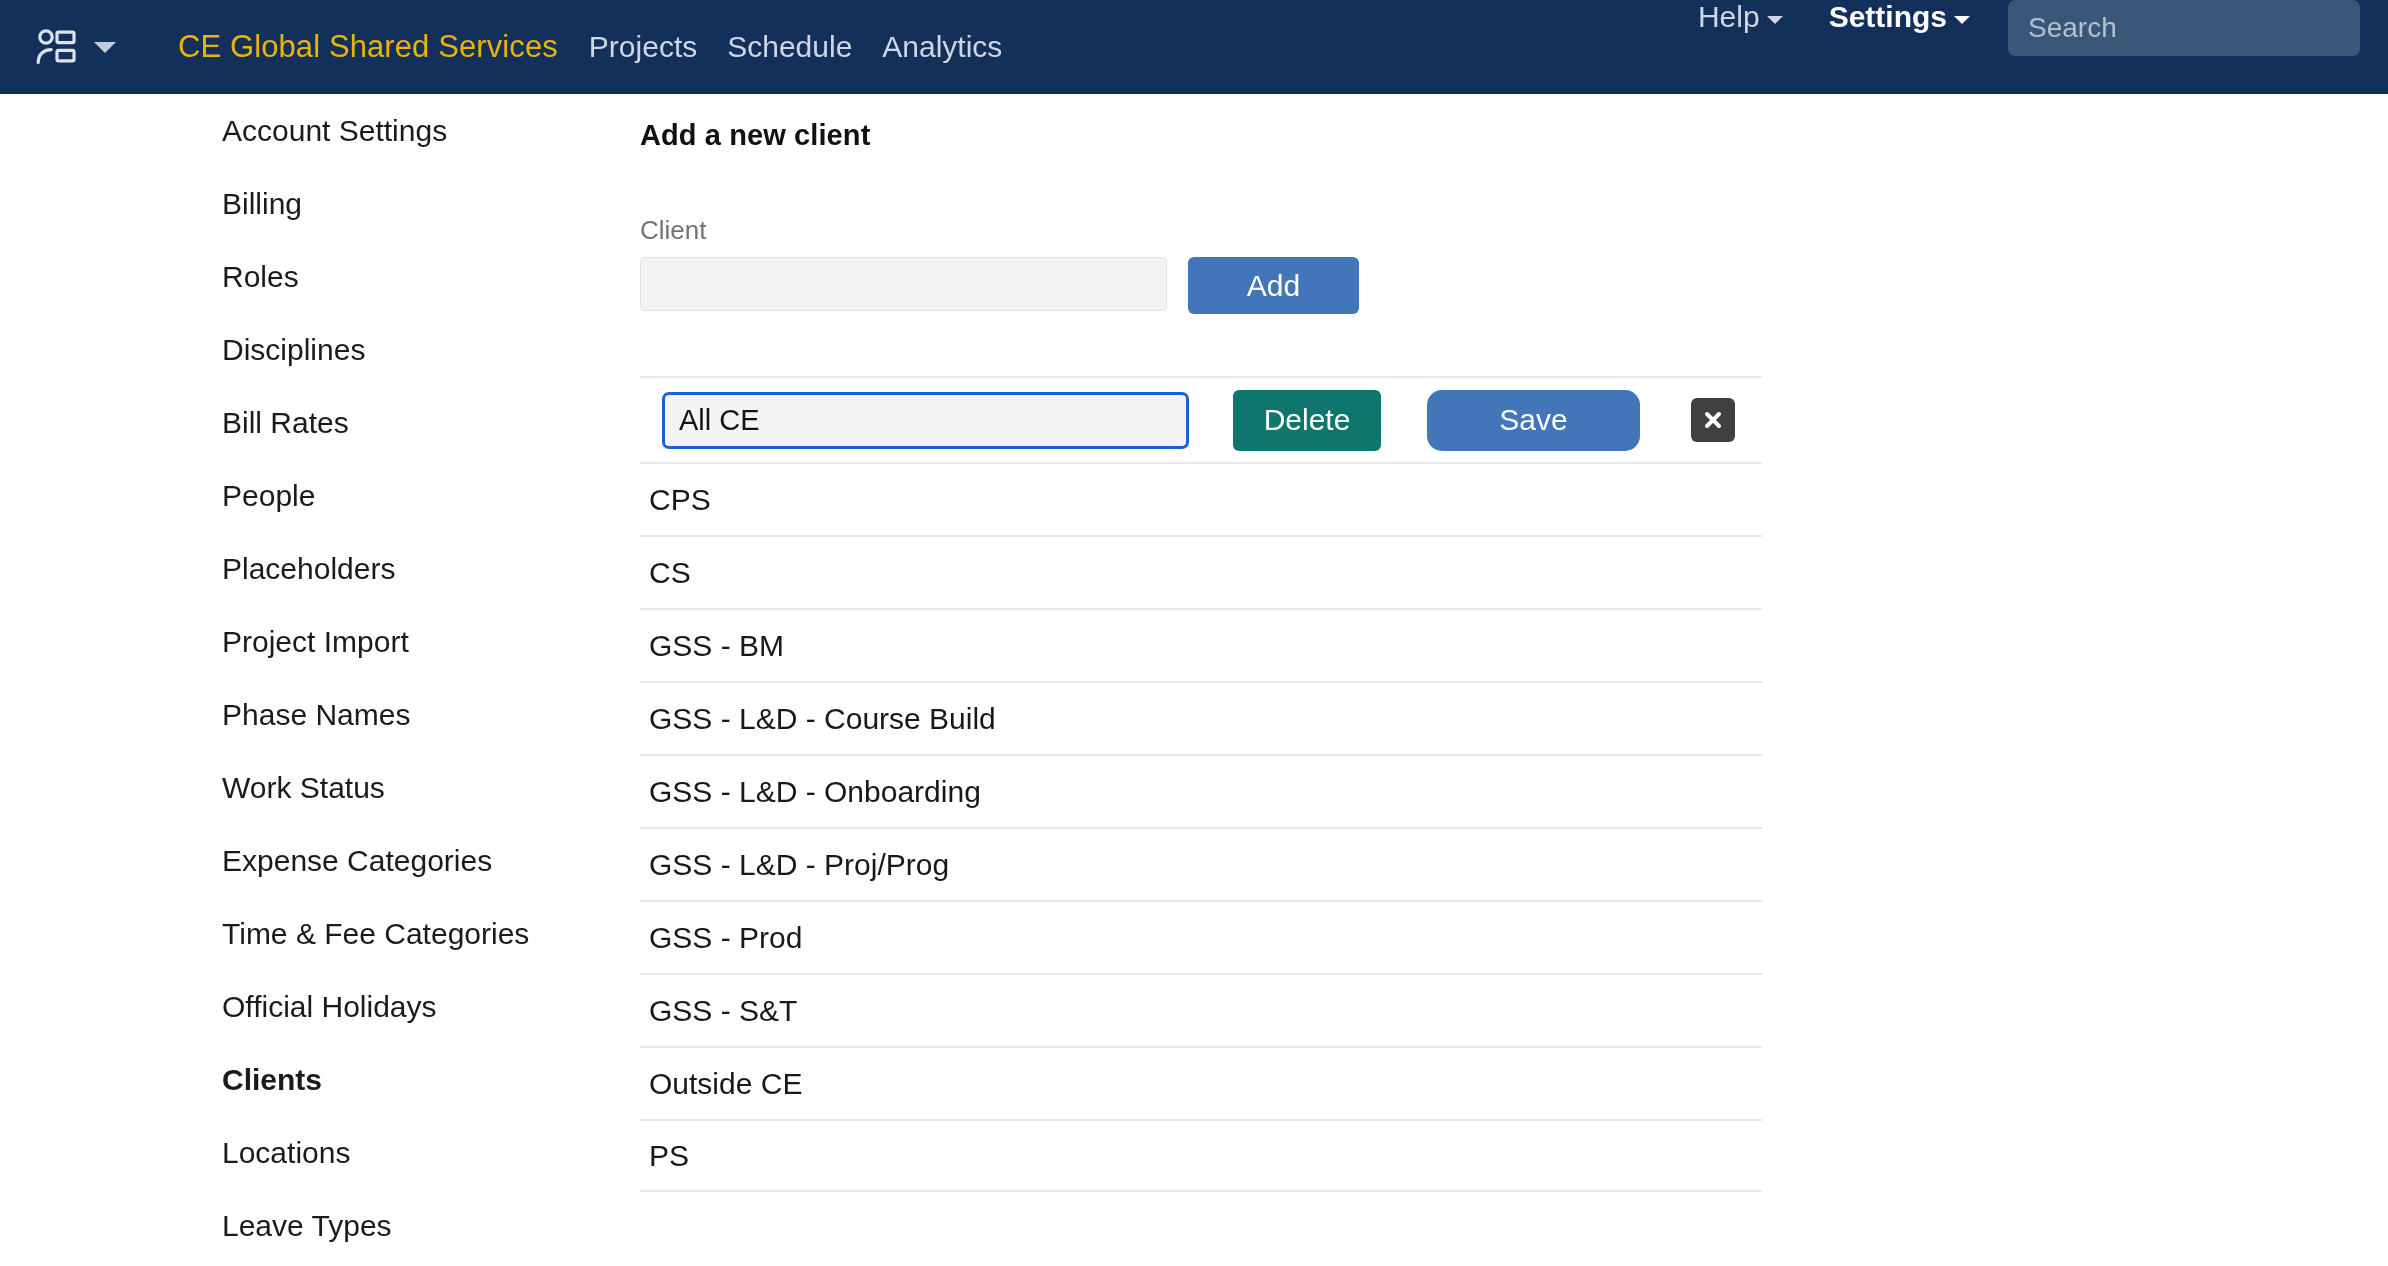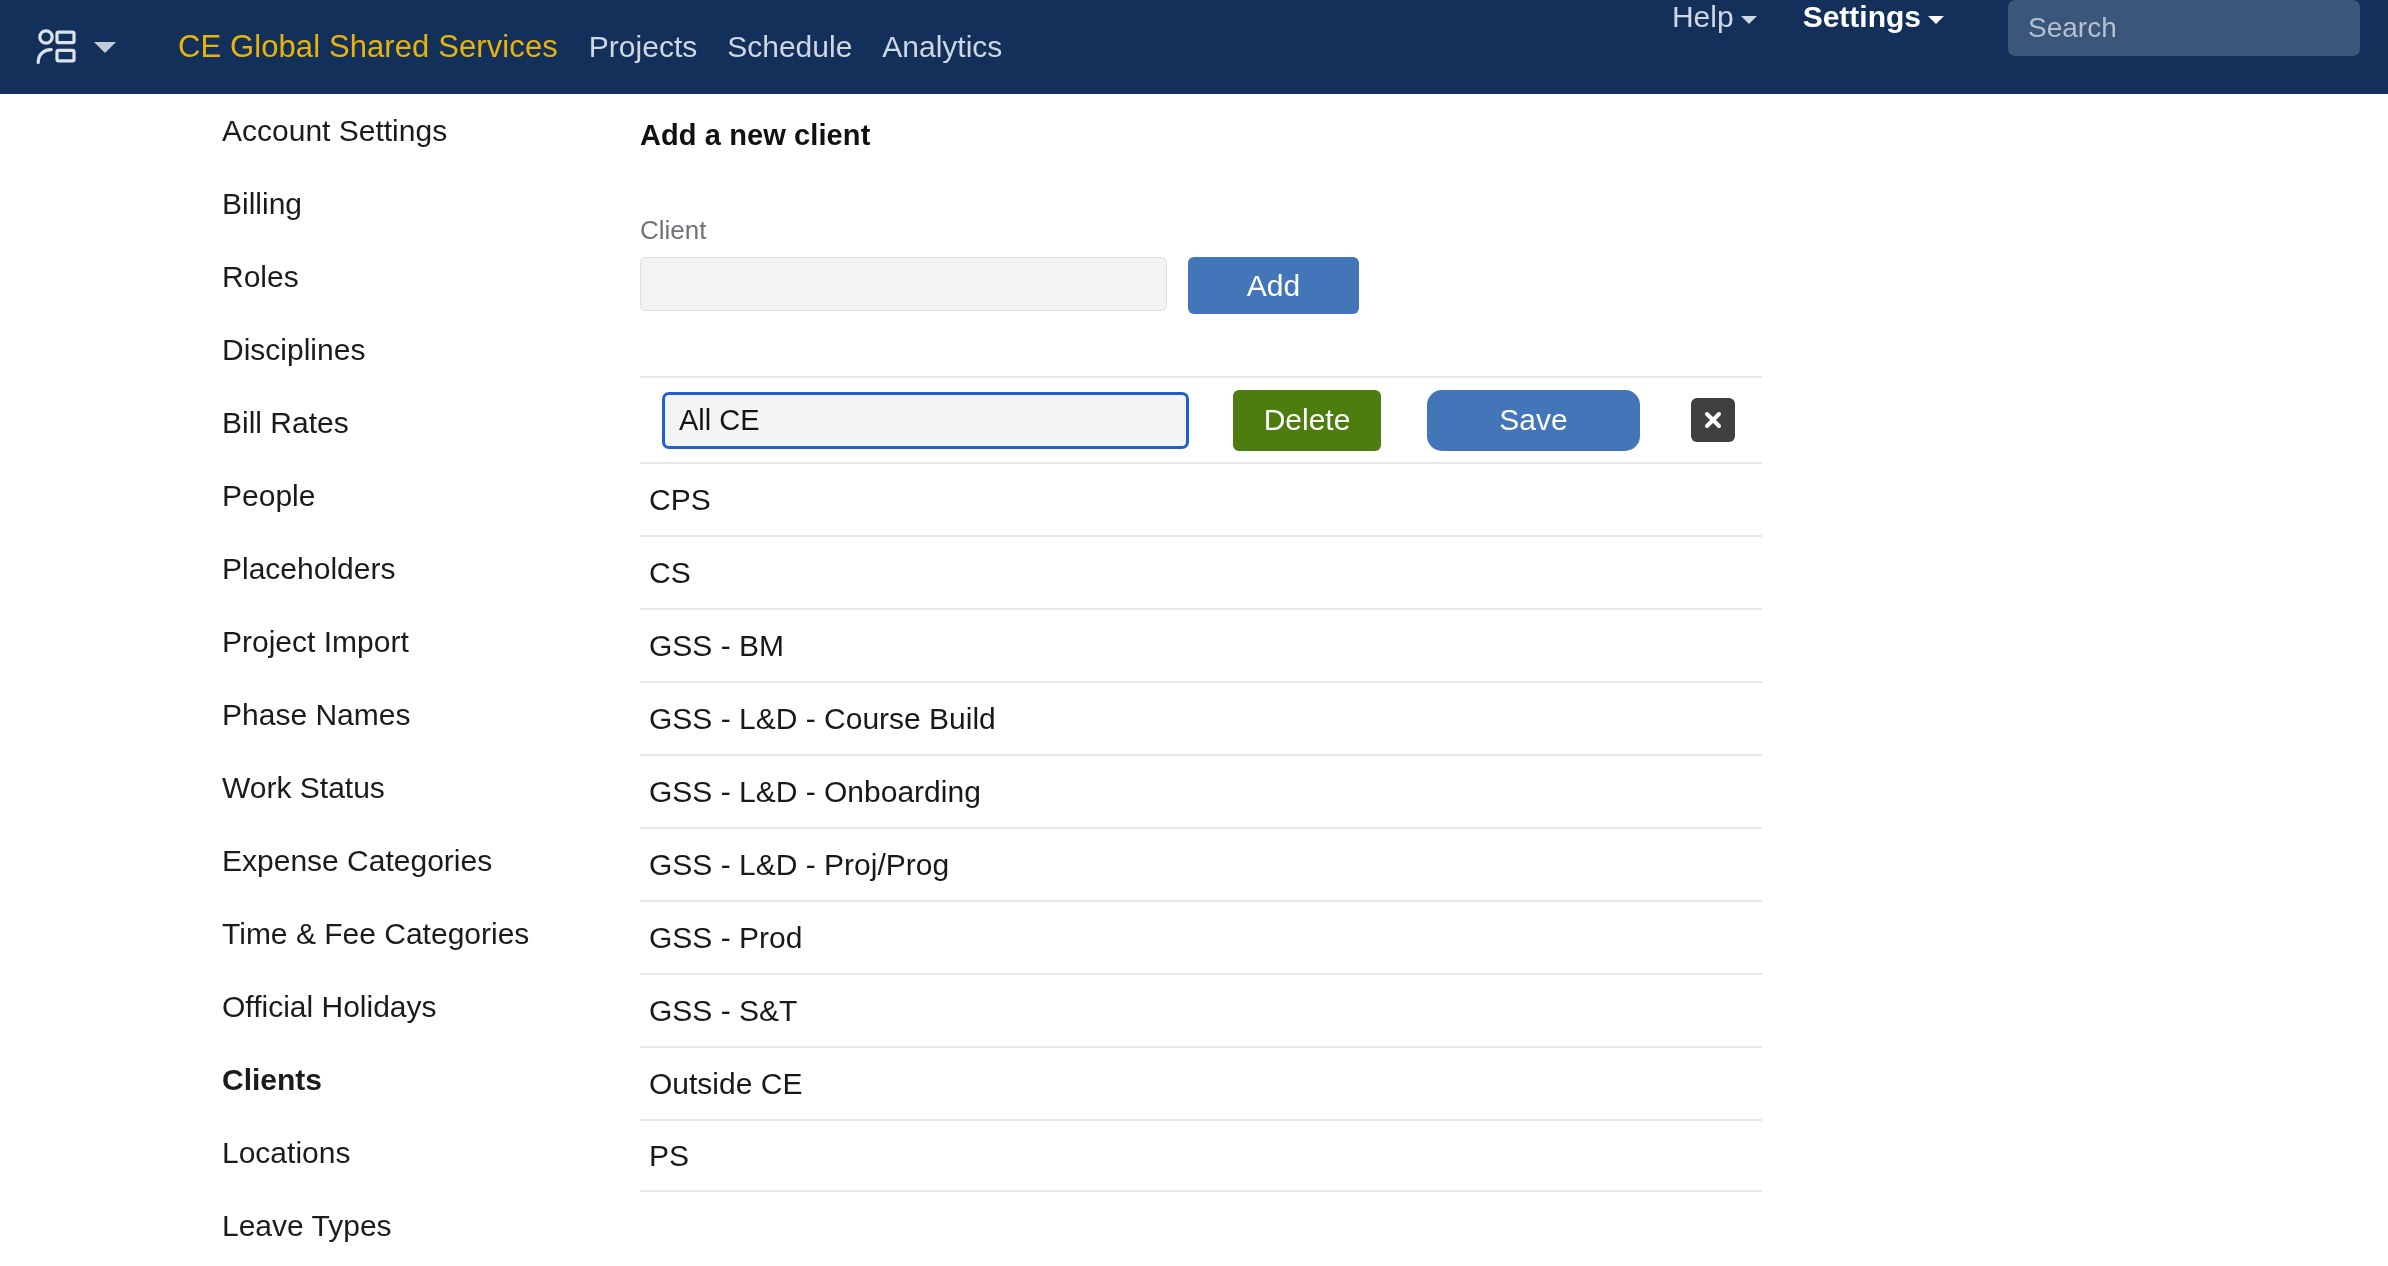--- a/index.html
+++ b/index.html
@@ -116,21 +116,20 @@
     height: 56px;
     background: #3a5678;
     border: none;
     border-radius: 7px;
     color: #ffffff;
     font-family: "Liberation Sans", sans-serif;
     font-size: 28px;
     padding: 0 20px;
     margin-right: 28px;
     outline: none;
-    margin-left: 26px;
   }
   .search-box::placeholder { color: #b4c0d0; opacity: 1; }
 
   
   .page {
     position: absolute;
     top: 94px; left: 0;
     width: 2388px;
     height: 1172px;
     background: #ffffff;
@@ -242,21 +241,21 @@
     font-size: 29px;
     color: #141414;
     padding: 8px 14px;
     outline: none;
     caret-color: #000;
   }
 
   .btn-delete {
     width: 148px;
     height: 61px;
-    background: #4d7c0f;
+    background: #0f766e;
     font-size: 30px;
     font-weight: 400;
     margin-left: 44px;
   }
 
   .btn-save {
     width: 213px;
     height: 61px;
     background: #4276b8;
     font-size: 30px;

